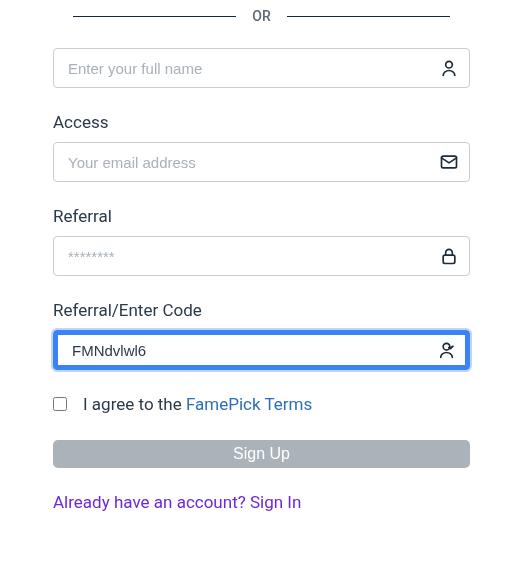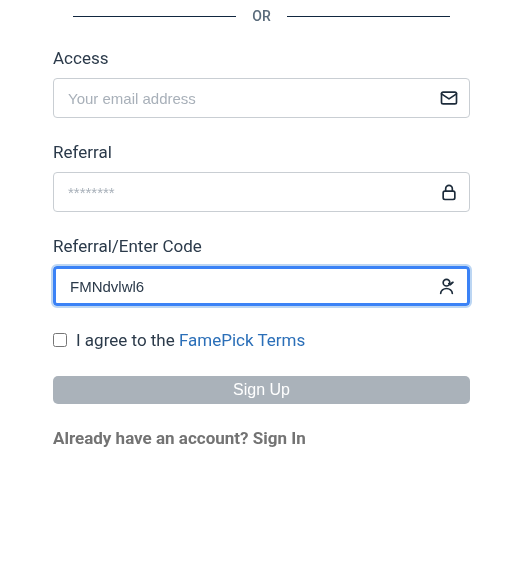--- a/index.html
+++ b/index.html
@@ -50,41 +50,41 @@
     border-radius: 4px;
     padding: 0 42px 0 14px;
     font-size: 15px;
     color: #2b3a4a;
     background: #fff;
   }
   .text-input::placeholder {
     color: #a8b0b9;
   }
   .text-input.focused {
-    border: 3px solid #3b82f6;
+    border: 5px solid #3b82f6;
     outline: 2px solid #bcd6f3;
     outline-offset: 0;
   }
   .text-input.focused::selection { background:#fff; }
   .input-icon {
     position: absolute;
     right: 10px;
     top: 50%;
     transform: translateY(-50%);
     width: 22px;
     height: 22px;
     display: flex;
     align-items: center;
     justify-content: center;
     color: #1c2b3a;
   }
   .terms-row {
     display: flex;
     align-items: center;
-    gap: 9px;
+    gap: 16px;
     font-size: 17px;
     margin-bottom: 26px;
     color: #2b3a4a;
   }
   .terms-row input[type="checkbox"] {
     width: 14px;
     height: 14px;
     margin: 0;
   }
   .terms-link {
@@ -96,40 +96,49 @@
     height: 28px;
     background: #aab2ba;
     color: #fff;
     border: none;
     border-radius: 5px;
     font-size: 16px;
     cursor: pointer;
     margin-bottom: 24px;
   }
   .signin-link {
-    color: #737373;
+    color: #6d28d9;
     font-size: 17px;
-    font-weight: 700;
+    font-weight: 400;
     text-decoration: none;
     display: inline-block;
     margin-bottom: 20px;
   }
   svg { display:block; }
 </style>
 </head>
 <body>
 
 <div class="container">
 
   <div class="divider">
     <span class="divider-text">OR</span>
   </div>
 
   
   <div class="field">
+    <div class="input-wrap">
+      <input type="text" class="text-input" placeholder="Enter your full name" style="">
+      <span class="input-icon">
+        <svg width="20" height="20" viewBox="0 0 24 24" fill="none" stroke="currentColor" stroke-width="2" stroke-linecap="round" stroke-linejoin="round">
+          <circle cx="12" cy="8" r="4"></circle>
+          <path d="M5 21c0-3.5 3.5-6 7-6s7 2.5 7 6"></path>
+        </svg>
+      </span>
+    </div>
   </div>
 
   
   <div class="field">
     <label class="label">Access</label>
     <div class="input-wrap">
       <input type="text" class="text-input" placeholder="Your email address" style="">
       <span class="input-icon">
         <svg width="20" height="20" viewBox="0 0 24 24" fill="none" stroke="currentColor" stroke-width="2" stroke-linecap="round" stroke-linejoin="round">
           <rect x="3" y="5" width="18" height="14" rx="2"></rect>

